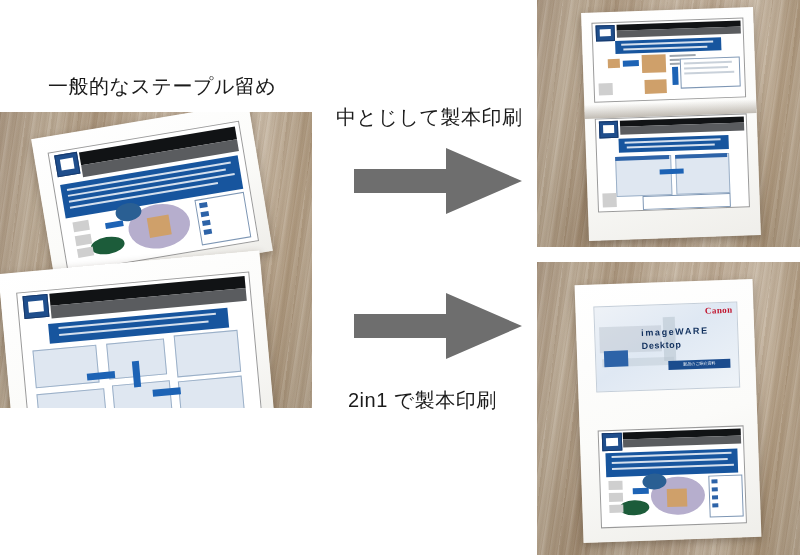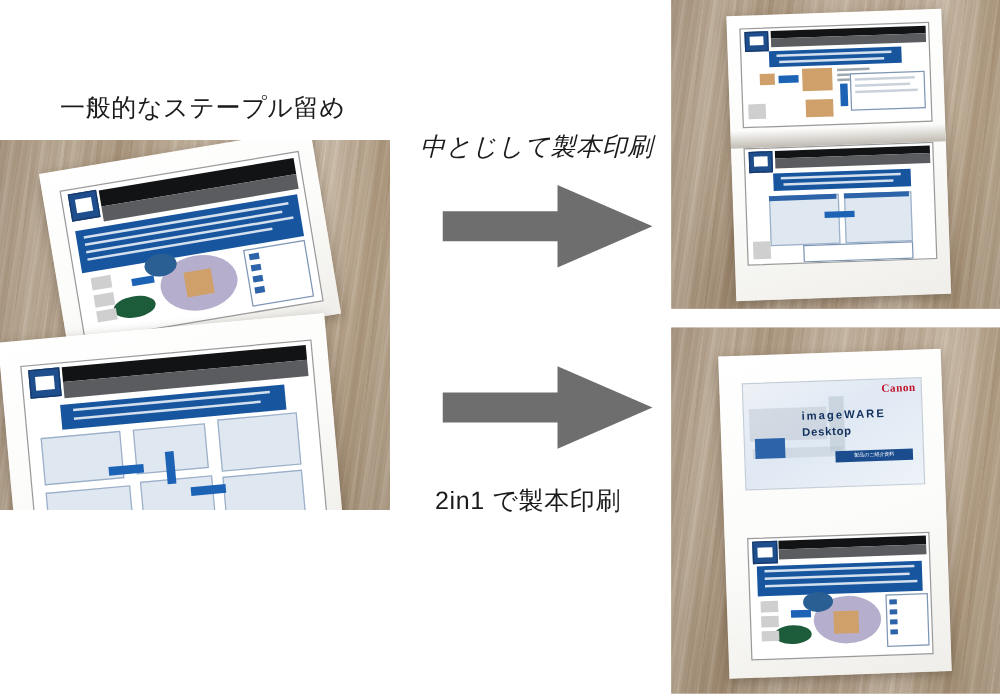--- a/index.html
+++ b/index.html
@@ -18,21 +18,21 @@
   
   .caption {
     position: absolute;
     color: #1b1b1b;
     font-size: 20px;
     letter-spacing: 0.5px;
     white-space: nowrap;
     font-weight: 400;
   }
   #caption-staple  { left: 48px;  top: 73px; }
-  #caption-saddle  { left: 336px; top: 104px; font-style: italic; }
+  #caption-saddle  { left: 336px; top: 104px; }
   #caption-2in1    { left: 348px; top: 387px; }
 
   
   .arrow {
     position: absolute;
     width: 168px;
     height: 72px;
   }
   #arrow-saddle { left: 354px; top: 145px; }
   #arrow-2in1   { left: 354px; top: 290px; }

